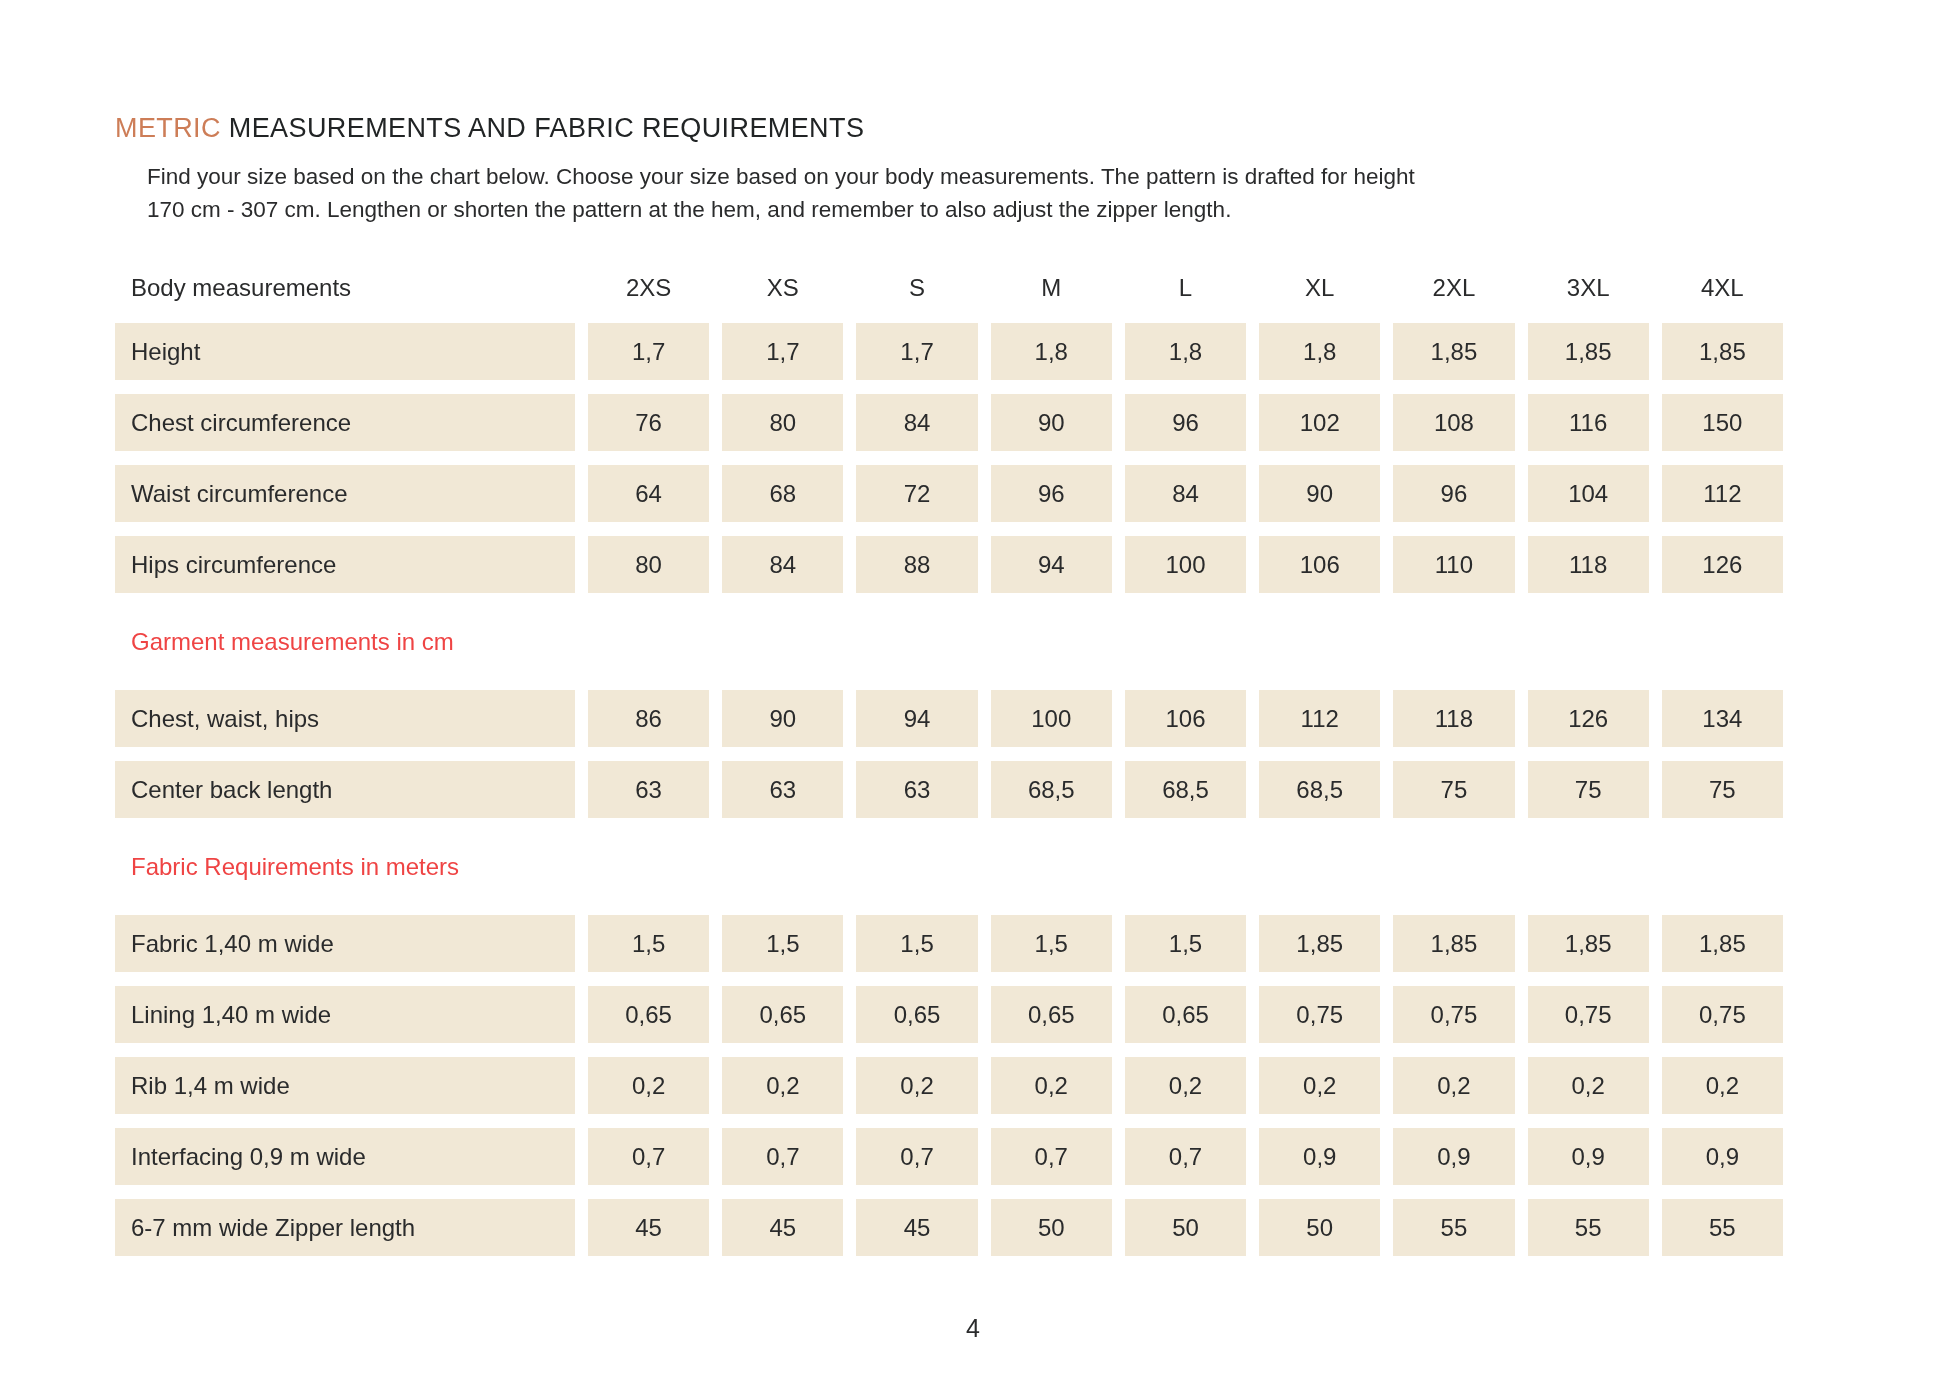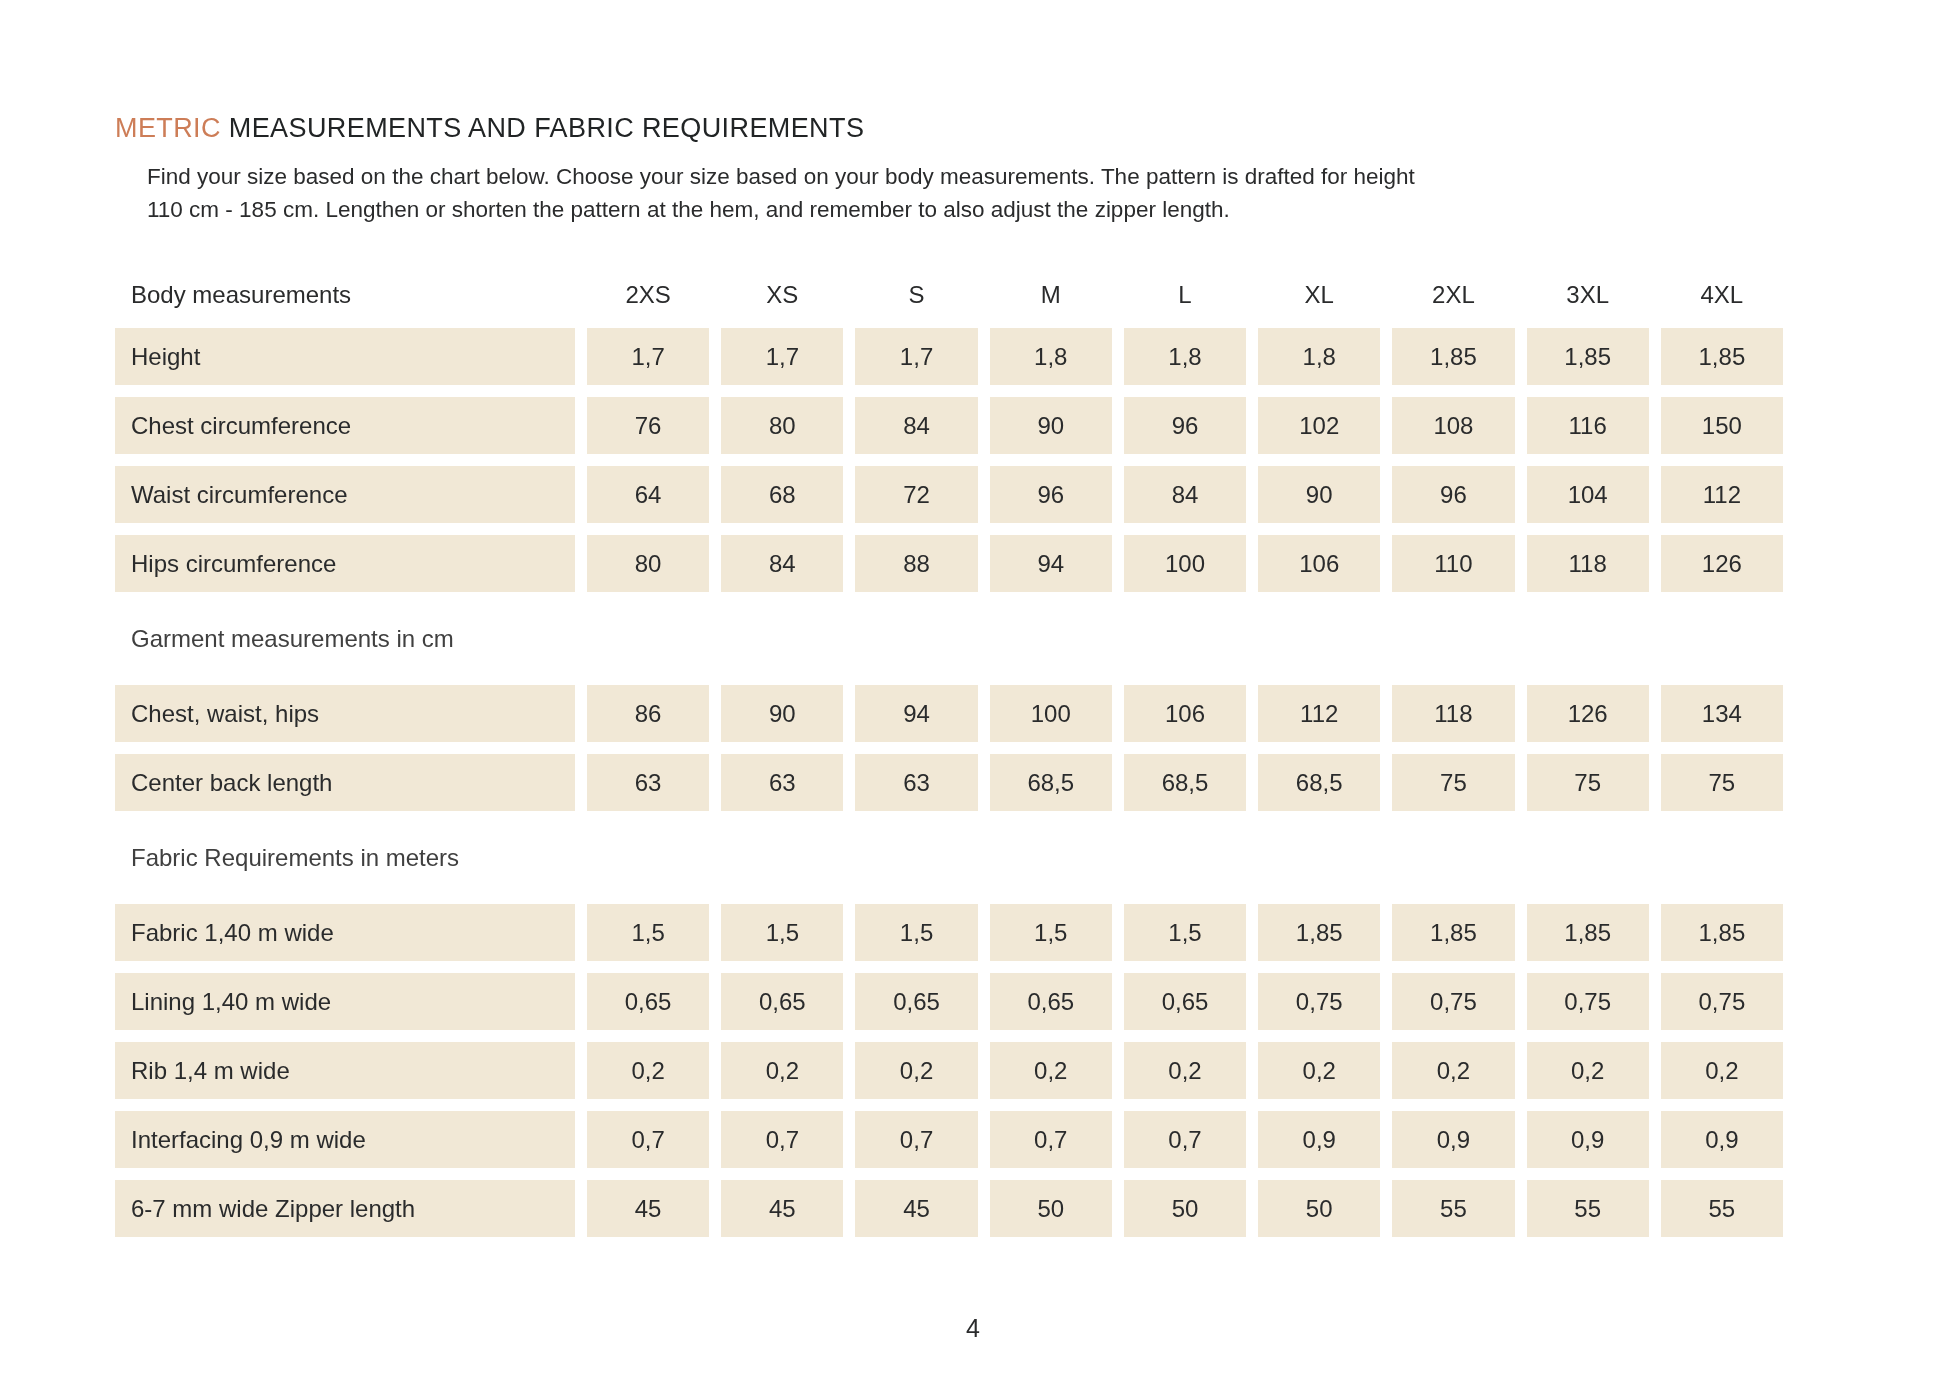--- a/index.html
+++ b/index.html
@@ -30,47 +30,46 @@
     top: 160px;
     font-size: 22.5px;
     line-height: 33px;
     color: #2a2b2c;
     margin-left: 32px;
   }
   .intro div { white-space: nowrap; }
   .size-table {
     position: absolute;
     left: 115px;
-    top: 274px;
+    top: 267px;
     width: 1668px;
     display: grid;
     grid-template-columns: 460px repeat(9, 1fr);
     column-gap: 13px;
     row-gap: 14px;
-    gap: 12px;
   }
   .cell {
     display: flex;
     align-items: center;
     font-size: 24px;
     color: #2a2b2c;
   }
   .label-cell { justify-content: flex-start; padding-left: 16px; }
   .value-cell { justify-content: center; }
   .data-cell  { background: #f1e8d6; }
   .h-header   { height: 42px; }
   .h-data     { height: 57px; }
   .section-title {
     grid-column: 1 / -1;
     height: 69px;
     display: flex;
     align-items: center;
     padding-left: 16px;
     font-size: 24px;
-    color: #404040;
+    color: #ef4444;
   }
   .page-number {
     position: absolute;
     left: 0;
     right: 0;
     top: 1314px;
     text-align: center;
     font-size: 25px;
     color: #2a2b2c;
   }
@@ -78,21 +77,21 @@
 </head>
 <body>
 
 <h1 class="page-title">
   <span class="accent">METRIC</span>
   <span>MEASUREMENTS AND FABRIC REQUIREMENTS</span>
 </h1>
 
 <div class="intro">
   <div>Find your size based on the chart below. Choose your size based on your body measurements. The pattern is drafted for height</div>
-  <div>110 cm - 185 cm.  Lengthen or shorten the pattern at the hem, and remember to also adjust the zipper length.</div>
+  <div>170 cm - 307 cm.  Lengthen or shorten the pattern at the hem, and remember to also adjust the zipper length.</div>
 </div>
 
 <div class="size-table" id="size-table">
     <div class="cell label-cell h-header">Body measurements</div>
     <div class="cell value-cell h-header">2XS</div>
     <div class="cell value-cell h-header">XS</div>
     <div class="cell value-cell h-header">S</div>
     <div class="cell value-cell h-header">M</div>
     <div class="cell value-cell h-header">L</div>
     <div class="cell value-cell h-header">XL</div>

